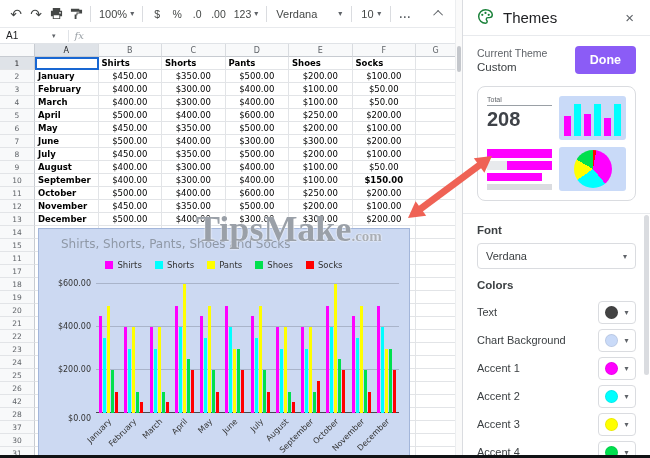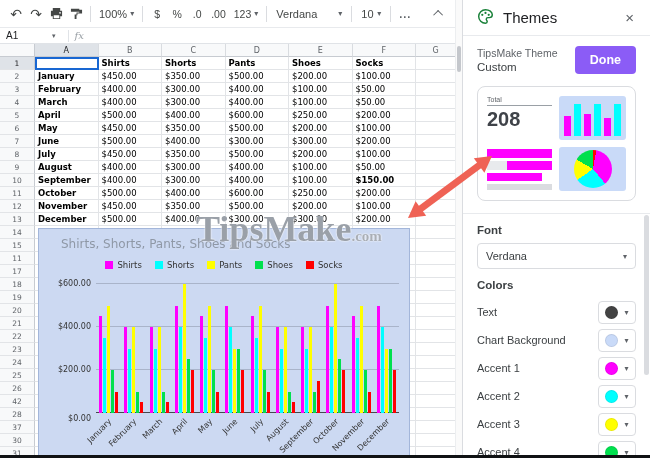--- a/index.html
+++ b/index.html
@@ -43,21 +43,21 @@
   .colhdr.last { flex:1 1 auto; width:auto; border-right:none; }
   .colhdr.sel { background:#dfe3e8; color:#202124; }
   .grow { display:flex; height:13px; }
   .rownum { width:35px; flex:0 0 35px; background:#f8f9fa; border-right:1px solid #c7cbd1;
     border-bottom:1px solid #e2e4e7; font-size:7.5px; color:#5f6368; text-align:center; line-height:13px; }
   .rownum.sel { background:#dfe3e8; color:#202124; }
   .cell { width:63.5px; flex:0 0 63.5px; border-right:1px solid #e2e4e7; border-bottom:1px solid #e2e4e7;
     font-size:8.5px; color:#000; line-height:12px; padding:0 3px; white-space:nowrap; overflow:hidden; }
   .cell.last { flex:1 1 auto; width:auto; border-right:none; }
   .cell.b { font-weight:bold; }
-  .cell.num { text-align:left; }
+  .cell.num { text-align:center; }
   .cell.selected { outline:2px solid #1967d2; outline-offset:-2px; }
 
   
   .chart { position:absolute; left:38px; top:184px; width:372px; height:250px;
     background:#ccd9f2; border:1px solid #a3b6da; z-index:3; }
   .chart-title { position:absolute; left:22px; top:8px; font-size:12px; color:#8f98a6; }
   .legend { position:absolute; left:0; top:31px; width:100%; display:flex; justify-content:center; gap:13px; }
   .leg-item { display:flex; align-items:center; gap:4px; font-size:8.5px; color:#333; }
   .leg-sw { width:8px; height:8px; display:inline-block; }
   .plot { position:absolute; left:57px; top:52px; width:303px; height:132px; }
@@ -635,21 +635,21 @@
           <circle cx="10" cy="5.8" r="1.3" fill="#188038"></circle>
           <circle cx="13.8" cy="8" r="1.3" fill="#188038"></circle>
         </svg>
       </span>
       <span class="p-title">Themes</span>
       <span class="p-close">×</span>
     </div>
 
     <div class="p-theme-row">
       <div class="p-theme-labels">
-        <div class="p-cur-label">TipsMake Theme</div>
+        <div class="p-cur-label">Current Theme</div>
         <div class="p-cur-value">Custom</div>
       </div>
       <button class="done-btn" id="doneBtn" style="background: #8b5cf6;">Done</button>
     </div>
 
     <div class="pcard">
       <div class="pq-total">
         <div class="pt-label">Total</div>
         <div class="pt-value">208</div>
       </div>

